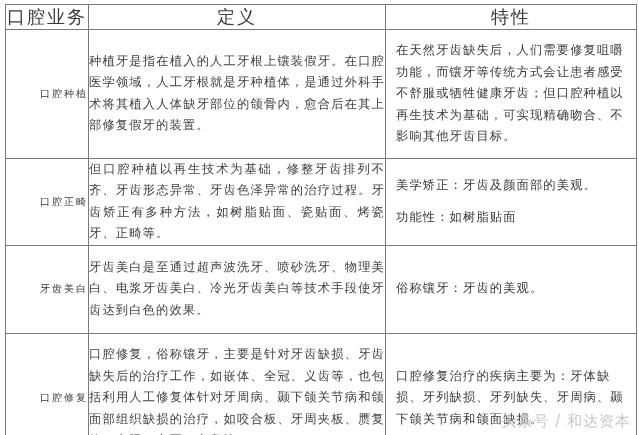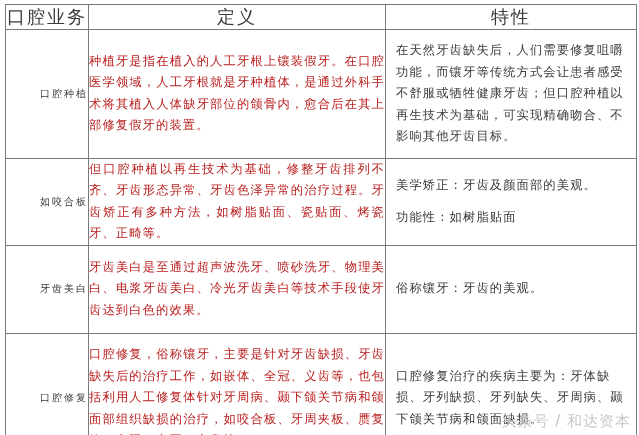--- a/index.html
+++ b/index.html
@@ -3,21 +3,21 @@
   <meta charset="utf-8">
   <style>
     html, body { margin: 0; padding: 0; background: #ffffff; }
     body { width: 639px; height: 435px; position: relative; overflow: hidden;
       font-family: "DejaVu Sans", "Liberation Sans", sans-serif; color: #333; }
     table.doc { position: absolute; left: 5px; top: 4px; width: 631px;
       border-collapse: collapse; table-layout: fixed; }
     table.doc td, table.doc th { border: 1px solid #7a7a7a; padding: 0; }
     th { font-weight: normal; font-size: 18px; height: 21px; text-align: center; letter-spacing: 2px; color:#3a3a3a; }
     td.svc { text-align: right; font-size: 10px; letter-spacing: 2px; color:#3a3a3a; }
-    td.txt { font-size: 12.3px; line-height: 21.5px; padding: 0 6px 0 7px; vertical-align: middle; color:#b91c1c; letter-spacing: 1.1px; text-align: justify; }
+    td.txt { font-size: 12.3px; line-height: 21.5px; padding: 0 6px 0 7px; vertical-align: middle; color:#404040; letter-spacing: 1.1px; text-align: justify; }
     td.feat { font-size: 12.3px; line-height: 21.5px; padding: 0 6px 0 8px; vertical-align: middle; color:#3a3a3a; letter-spacing: 1.1px; }
     .feat p { margin: 10px; }
     .watermark { position: absolute; right: 8px; bottom: 4px; font-size: 15px; color: #c6c6c6; letter-spacing: 1px; }
   </style>
 </head>
 <body>
 
 <table class="doc">
   <colgroup>
     <col style="width:83px">
@@ -31,21 +31,21 @@
     <th>特性</th>
   </tr>
   <tr style="height:105px">
     <td class="svc">口腔种植</td>
     <td class="txt">种植牙是指在植入的人工牙根上镶装假牙。在口腔医学领域，人工牙根就是牙种植体，是通过外科手术将其植入人体缺牙部位的颌骨内，愈合后在其上部修复假牙的装置。</td>
     <td class="feat">
       <p>在天然牙齿缺失后，人们需要修复咀嚼功能，而镶牙等传统方式会让患者感受不舒服或牺牲健康牙齿；但口腔种植以再生技术为基础，可实现精确吻合、不影响其他牙齿目标。</p>
     </td>
   </tr>
   <tr style="height:85px">
-    <td class="svc">如咬合板</td>
+    <td class="svc">口腔正畸</td>
     <td class="txt">但口腔种植以再生技术为基础，修整牙齿排列不齐、牙齿形态异常、牙齿色泽异常的治疗过程。牙齿矫正有多种方法，如树脂贴面、瓷贴面、烤瓷牙、正畸等。</td>
     <td class="feat">
       <p>美学矫正：牙齿及颜面部的美观。</p>
       <p>功能性：如树脂贴面</p>
     </td>
   </tr>
   <tr style="height:88px">
     <td class="svc">牙齿美白</td>
     <td class="txt">牙齿美白是至通过超声波洗牙、喷砂洗牙、物理美白、电浆牙齿美白、冷光牙齿美白等技术手段使牙齿达到白色的效果。</td>
     <td class="feat">

